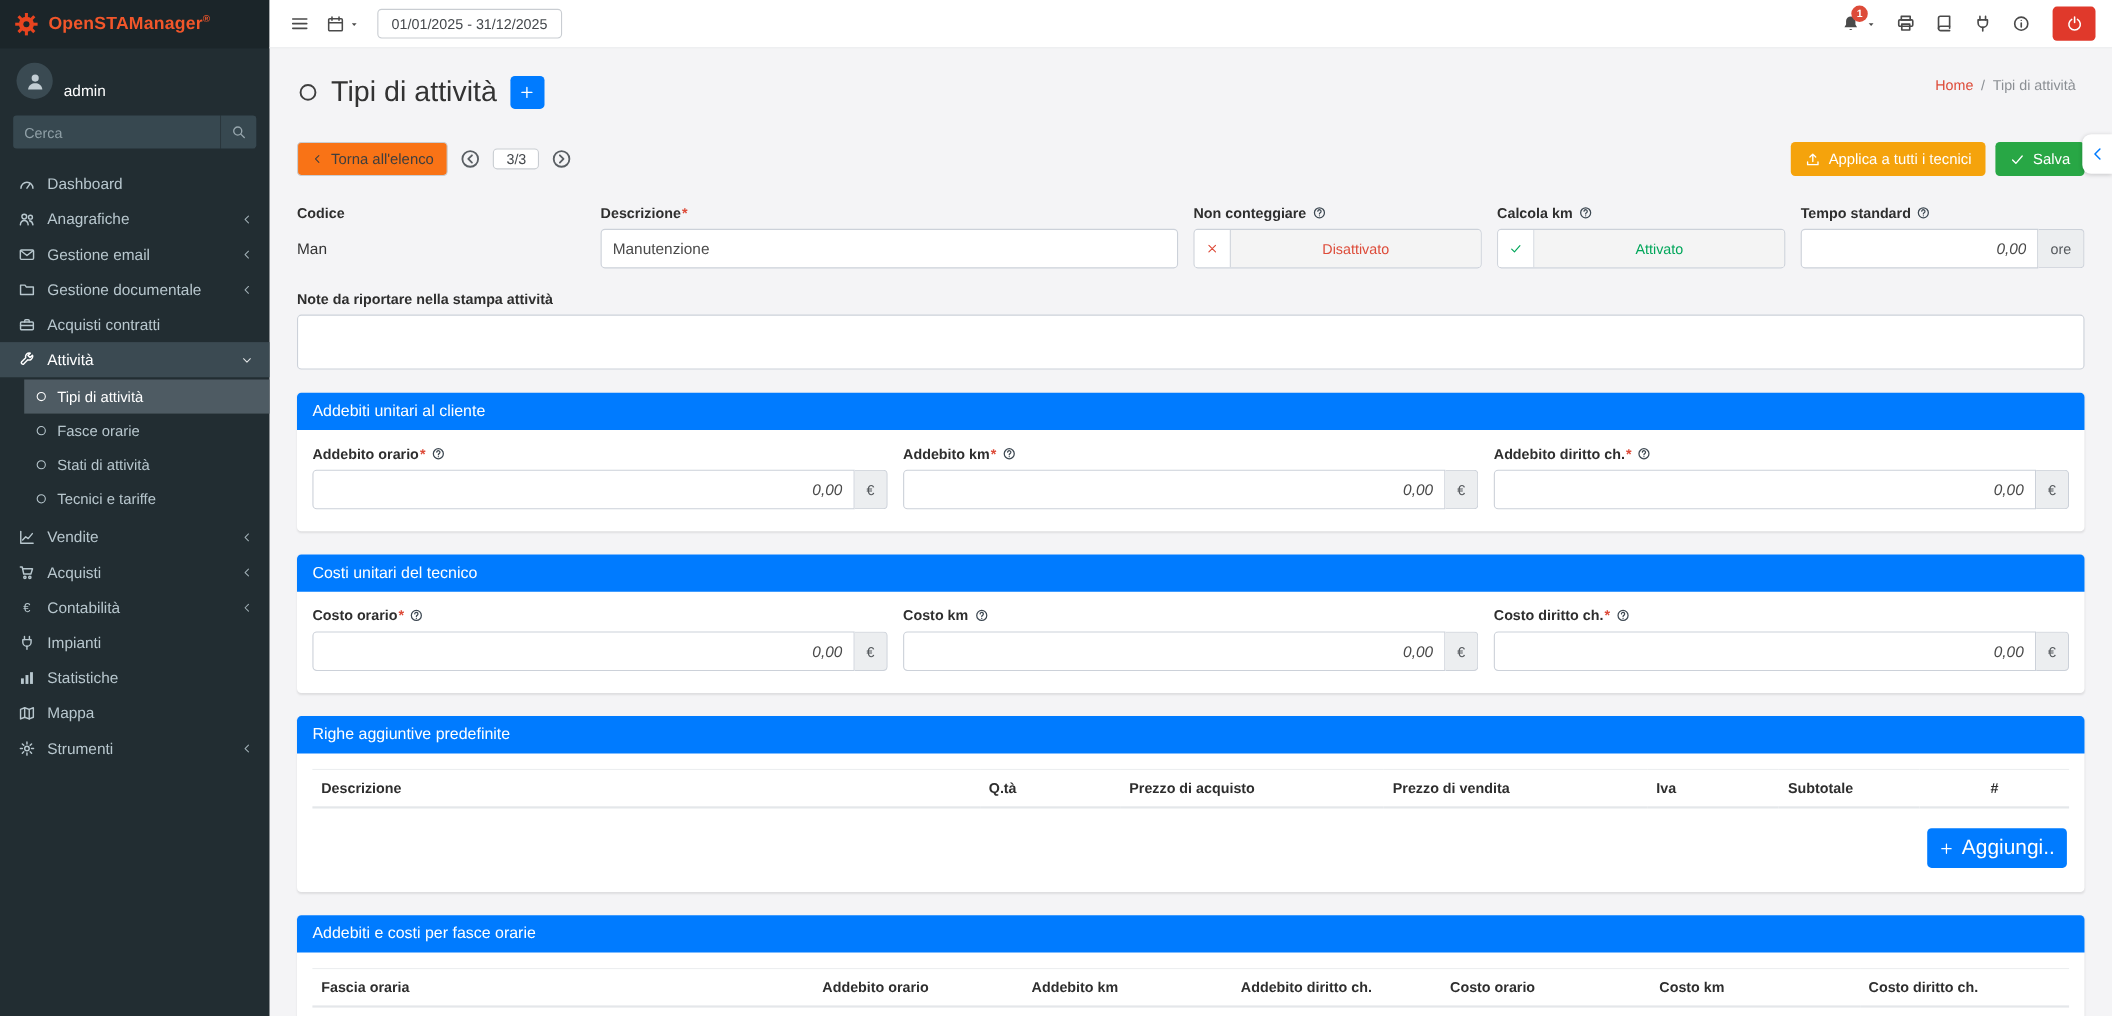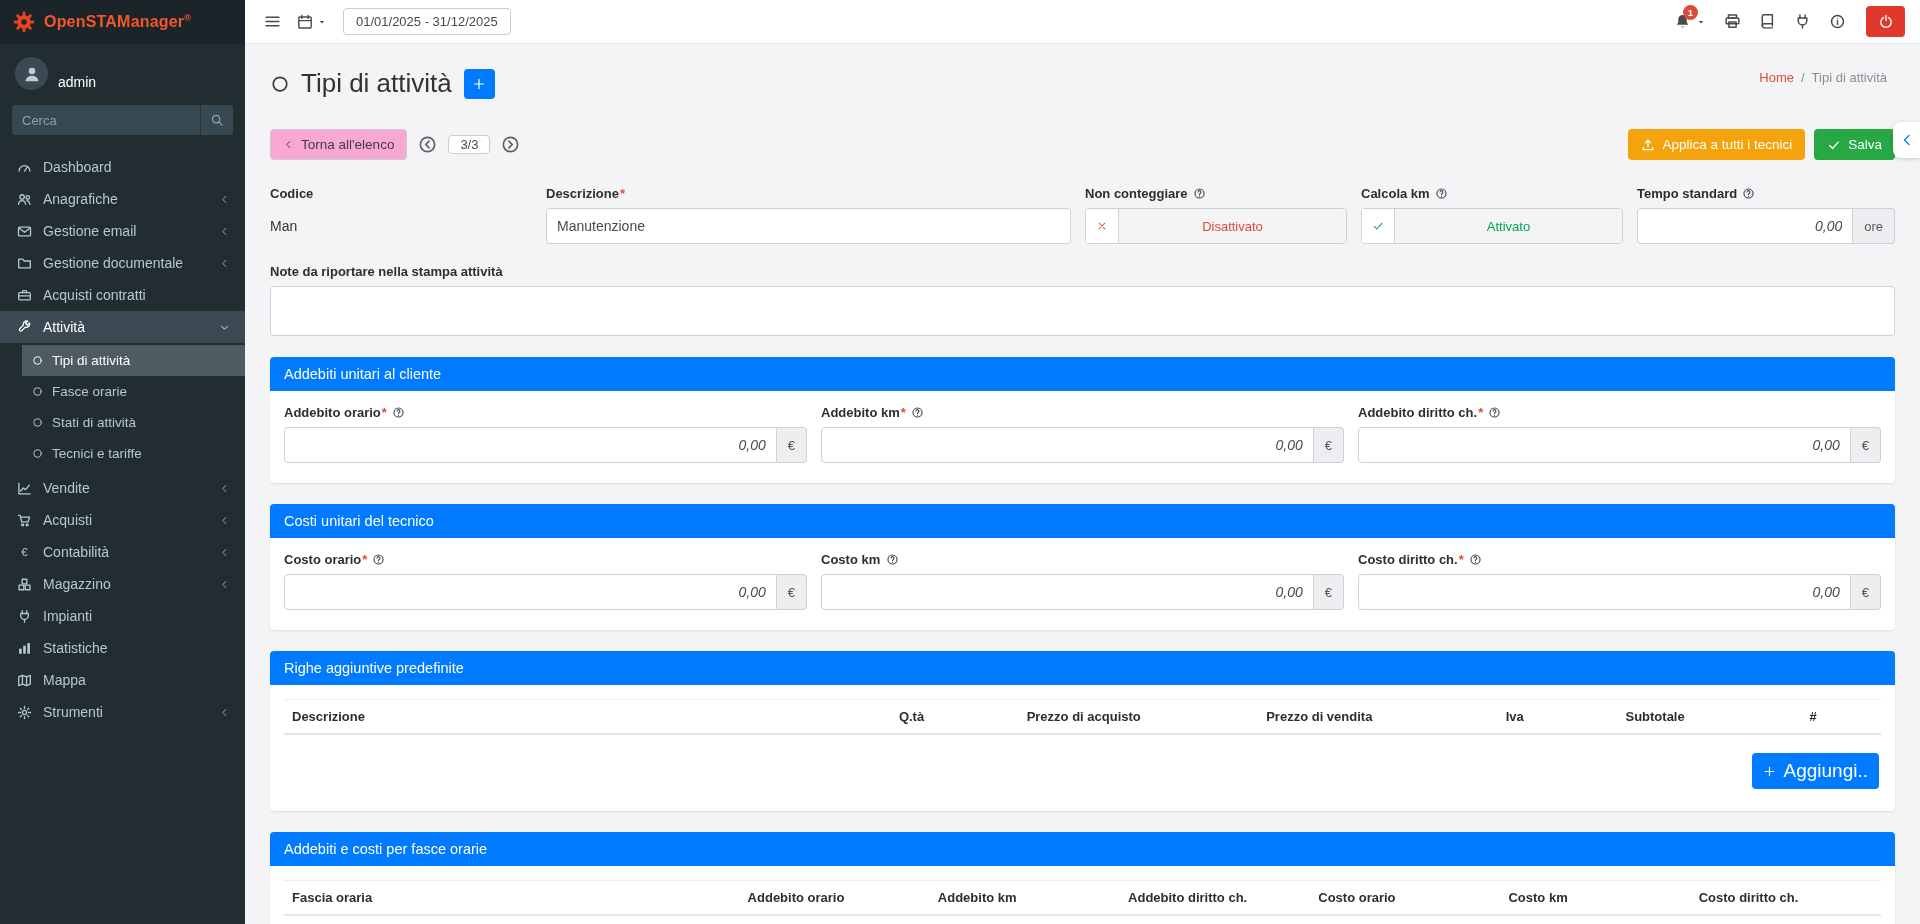--- a/index.html
+++ b/index.html
@@ -45,21 +45,21 @@
 
   .title-row{display:flex;align-items:center;margin:10px 0 30px;}
   .title-ic{color:#3f3f3f;margin-right:11px;}
   h1{font-size:26px;font-weight:400;color:#333;margin:0 12px 0 0;}
   .add-btn{width:31px;height:30px;background:#007bff;border:none;border-radius:4px;color:#fff;display:flex;align-items:center;justify-content:center;cursor:pointer;}
   .breadcrumb{margin-left:auto;font-size:13px;color:#8b8f94;display:flex;gap:7px;align-self:flex-start;margin-top:2px;margin-right:8px;}
   .bc-home{color:#dd4b39;cursor:pointer;}
 
   .toolbar{display:flex;align-items:center;gap:11px;margin-bottom:26px;}
   .btn{display:inline-flex;align-items:center;gap:7px;border:none;border-radius:4px;font-size:13.5px;font-family:inherit;padding:8px 13px;cursor:pointer;white-space:nowrap;}
-  .btn-default{background:#f9a8d4;color:#3e3e3e;border:1px solid #c9cdd2;padding:7px 12px;}
+  .btn-default{background:#f97316;color:#3e3e3e;border:1px solid #c9cdd2;padding:7px 12px;}
   .pager-ic{color:#5a5f64;cursor:pointer;}
   .pager-box{background:#fff;border:1px solid #c9cdd2;border-radius:4px;padding:1px 11px;font-size:13px;color:#45494d;}
   .toolbar-right{margin-left:auto;display:flex;gap:9px;}
   .btn-warning{background:#f5a30c;color:#fff;}
   .btn-success{background:#28a745;color:#fff;}
   .btn-primary{background:#007bff;color:#fff;padding:7px 11px;font-size:19px;}
 
   .form-grid{display:grid;grid-template-columns:262px 525px 1fr 1fr 258px;gap:14px;}
   .flabel{display:flex;align-items:center;gap:5px;font-size:13px;font-weight:bold;color:#2e2e2e;margin-bottom:7px;text-align:right;}
   .req{color:#dd4b39;margin-left:-4px;}
@@ -283,35 +283,20 @@
             </svg>
           </span>
         </div>
         <div class="mi">
           <span class="ic mi-ic">
             <svg width="15" height="15" viewBox="0 0 16 16" fill="none" stroke="currentColor" stroke-width="1.4" stroke-linecap="round" stroke-linejoin="round">
               <text x="8" y="12" font-size="12.5" text-anchor="middle" fill="currentColor" stroke="none" font-family="inherit">€</text>
             </svg>
           </span>
           <span class="mi-label">Contabilità</span>
-          <span class="ic mi-chev">
-            <svg width="11" height="11" viewBox="0 0 16 16" fill="none" stroke="currentColor" stroke-width="1.4" stroke-linecap="round" stroke-linejoin="round">
-              <path d="m10 3.5-4.5 4.5L10 12.5"></path>
-            </svg>
-          </span>
-        </div>
-        <div class="mi">
-          <span class="ic mi-ic">
-            <svg width="15" height="15" viewBox="0 0 16 16" fill="none" stroke="currentColor" stroke-width="1.4" stroke-linecap="round" stroke-linejoin="round">
-              <rect x="2.2" y="8.6" width="5" height="5"></rect>
-              <rect x="8.8" y="8.6" width="5" height="5"></rect>
-              <rect x="5.5" y="2.4" width="5" height="5"></rect>
-            </svg>
-          </span>
-          <span class="mi-label">Magazzino</span>
           <span class="ic mi-chev">
             <svg width="11" height="11" viewBox="0 0 16 16" fill="none" stroke="currentColor" stroke-width="1.4" stroke-linecap="round" stroke-linejoin="round">
               <path d="m10 3.5-4.5 4.5L10 12.5"></path>
             </svg>
           </span>
         </div>
         <div class="mi">
           <span class="ic mi-ic">
             <svg width="15" height="15" viewBox="0 0 16 16" fill="none" stroke="currentColor" stroke-width="1.4" stroke-linecap="round" stroke-linejoin="round">
               <path d="M5.6 1.8v3M10.4 1.8v3"></path>

